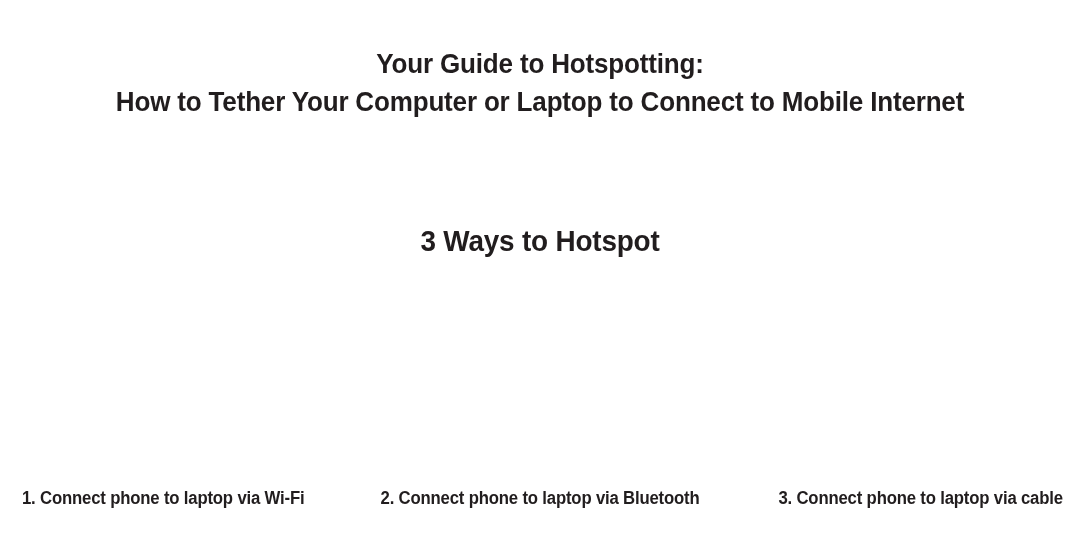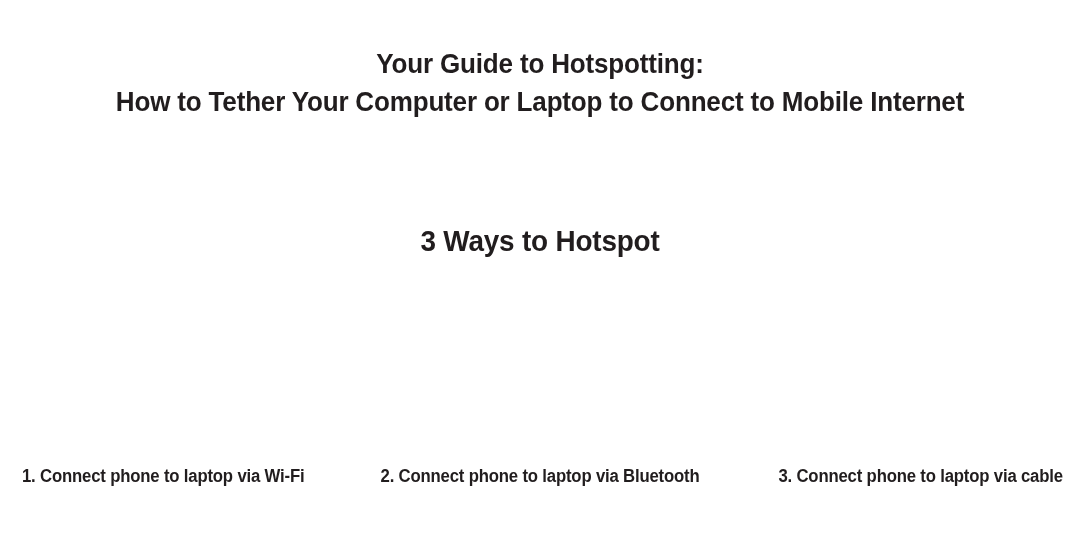--- a/index.html
+++ b/index.html
@@ -47,21 +47,21 @@
     text-align: center;
     font-size: 30px;
     line-height: 38px;
     font-weight: 700;
     letter-spacing: -0.2px;
     transform: scaleX(0.93);
     transform-origin: 50% 50%;
   }
   .methods {
     position: absolute;
-    top: 464px;
+    top: 486px;
     left: 0;
     width: 1080px;
     height: 26px;
   }
   .method {
     position: absolute;
     top: 0;
     white-space: nowrap;
     font-size: 18px;
     line-height: 24px;

